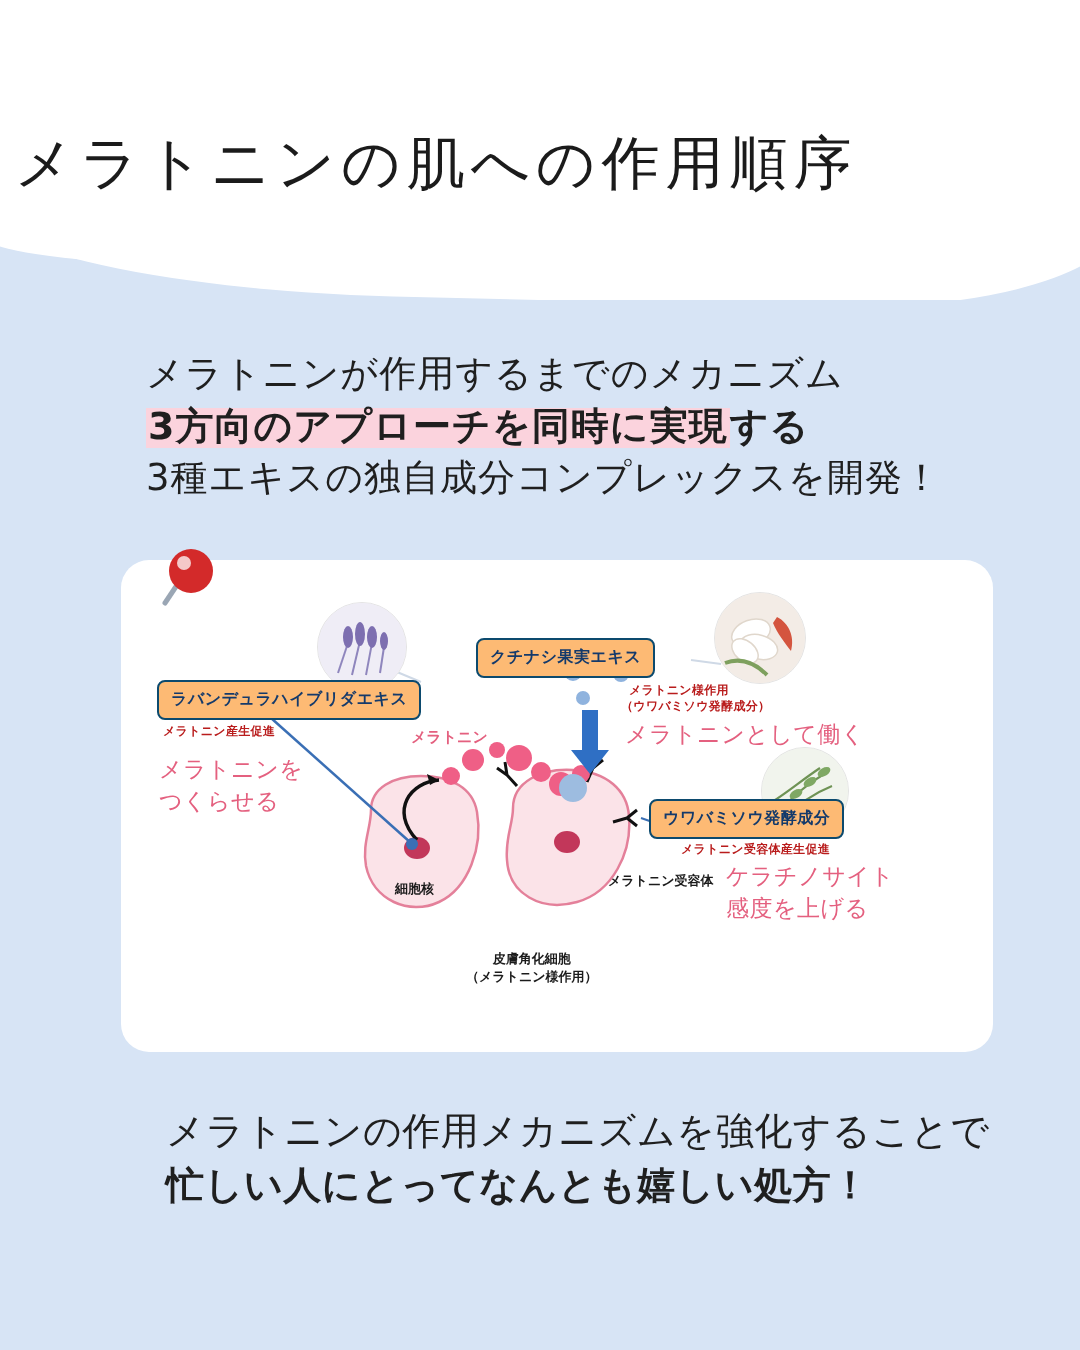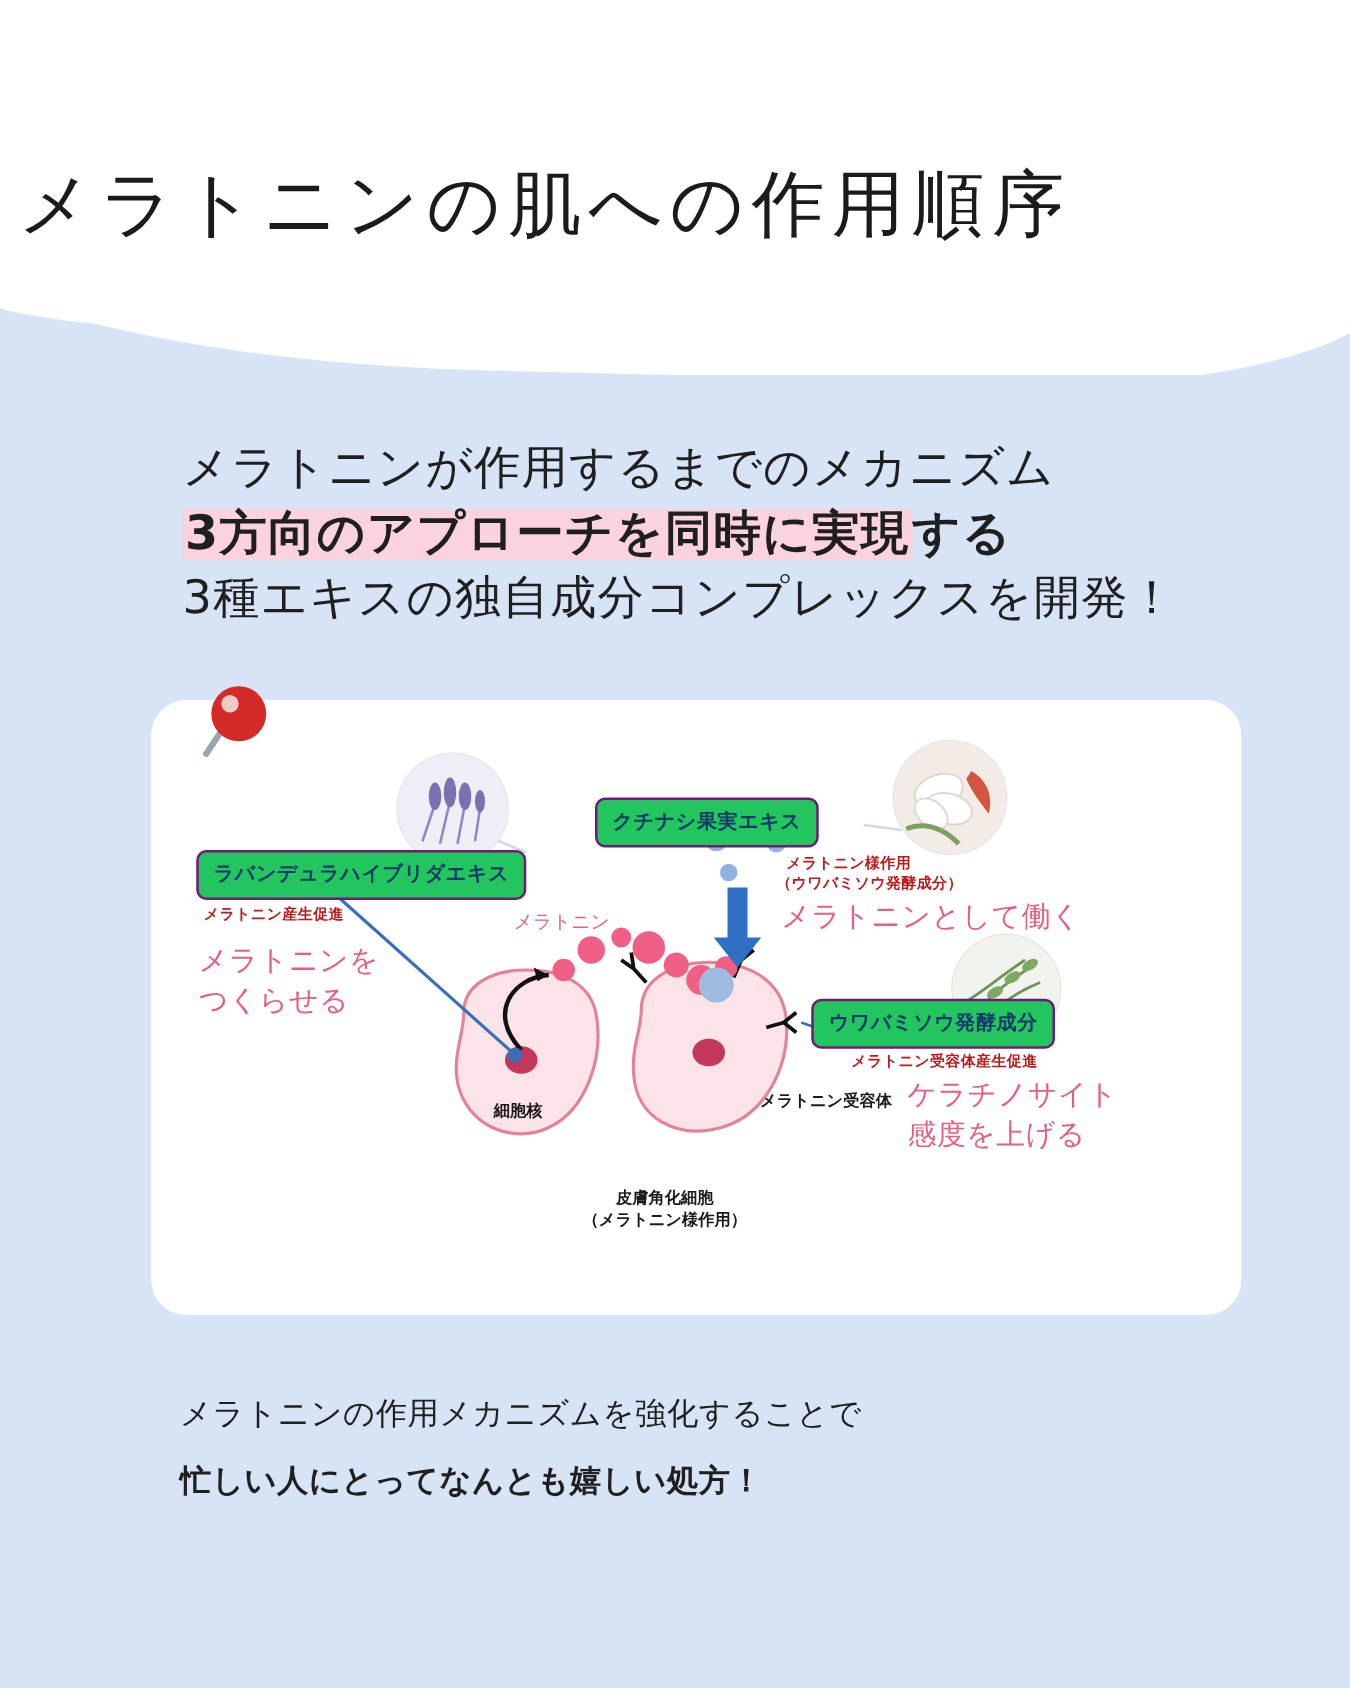--- a/index.html
+++ b/index.html
@@ -103,22 +103,22 @@
   .diagram {
     position: absolute;
     left: 0; top: 0;
     width: 872px;
     height: 492px;
   }
 
   
   .chip {
     position: absolute;
-    background: #22c55e;
-    border: 2px solid #701a75;
+    background: #fdba74;
+    border: 2px solid #0c4a6e;
     border-radius: 8px;
     color: #143a6b;
     font-family: "DejaVu Sans", sans-serif;
     font-weight: bold;
     font-size: 16px;
     padding: 7px 12px 8px 12px;
     white-space: nowrap;
     letter-spacing: 0.5px;
   }
   .chip-lav { left: 36px; top: 120px; }
@@ -163,21 +163,21 @@
   }
   .lbl-nucleus { left: 274px; top: 320px; }
   .lbl-receptor { left: 487px; top: 312px; text-align: right; }
   .lbl-cell { left: 345px; top: 390px; line-height: 18px; }
   .lbl-melatonin {
     position: absolute;
     left: 290px; top: 168px;
     color: #e4607f;
     font-family: "DejaVu Sans", sans-serif;
     font-size: 15px;
-    font-weight: normal;
+    font-weight: bold;
     white-space: nowrap;
   }
 
   
   .photo {
     position: absolute;
     border-radius: 50%;
     overflow: hidden;
     border: 1px solid #e4e4e4;
   }
@@ -186,26 +186,27 @@
   .photo-herb { left: 640px; top: 187px; width: 86px; height: 86px; background: #f2f5ef; }
 
   
   .outro {
     position: absolute;
     left: 144px;
     top: 1104px;
     width: 880px;
   }
   .outro-line {
-    font-family: Liberation Sans, sans-serif;
-    font-size: 25px;
+    font-family: Liberation Serif, serif;
+    font-size: 38px;
     line-height: 54px;
     color: #1f1f1f;
     letter-spacing: 0.5px;
     white-space: nowrap;
+    margin-left: 22px;
   }
   .outro-line.bold { font-weight: bold; }
 </style>
 </head>
 <body>
 
 <div class="header-band">
   <div class="header-white"></div>
   <div class="header-white2"></div>
 </div>

